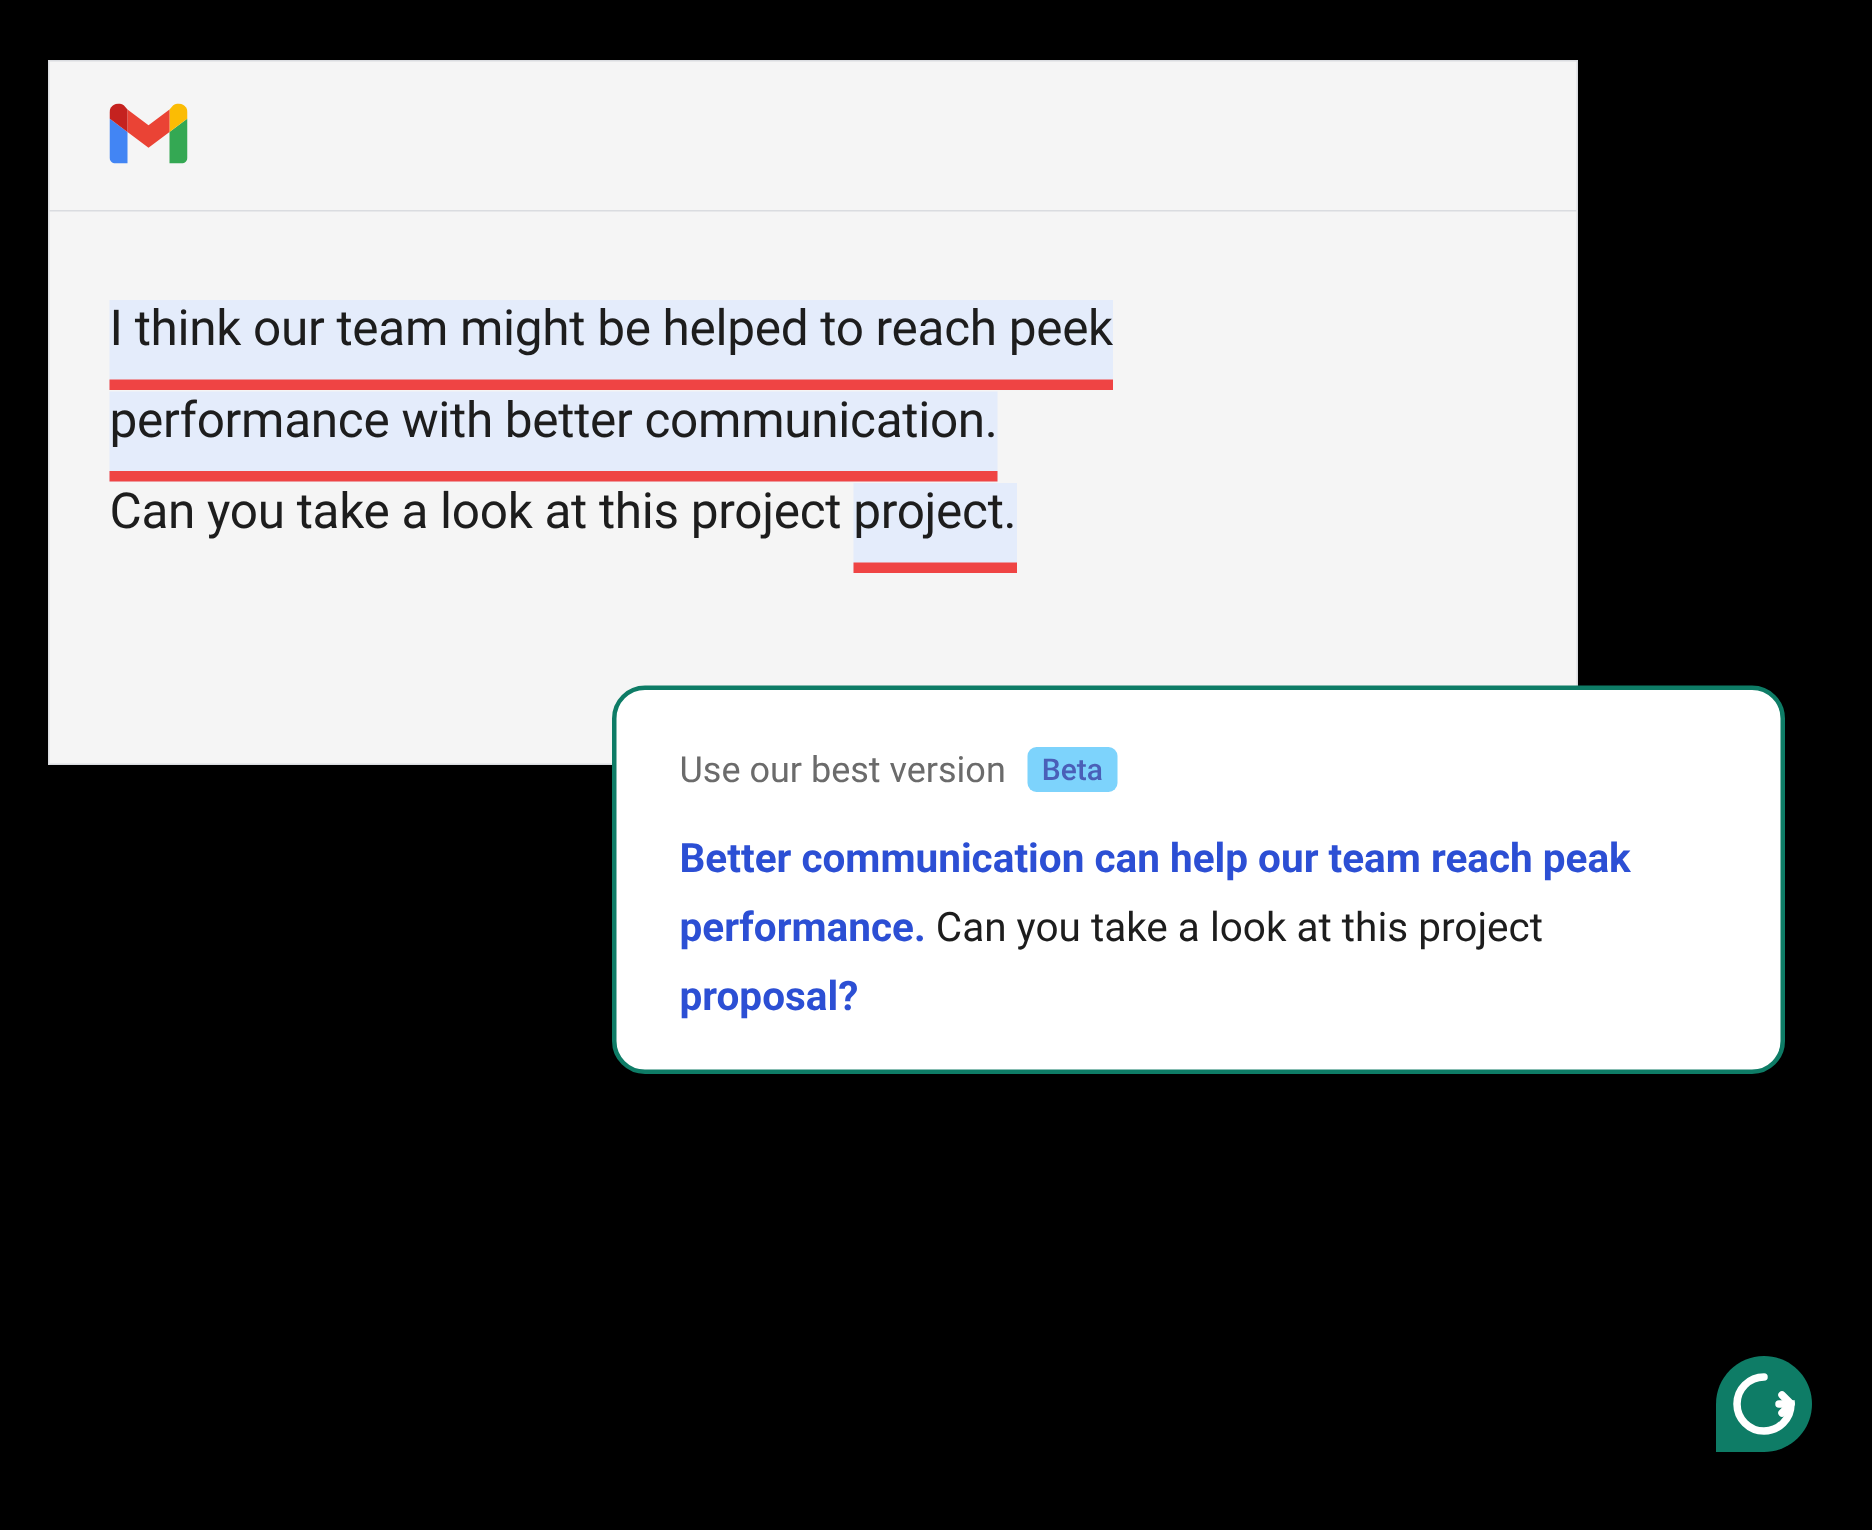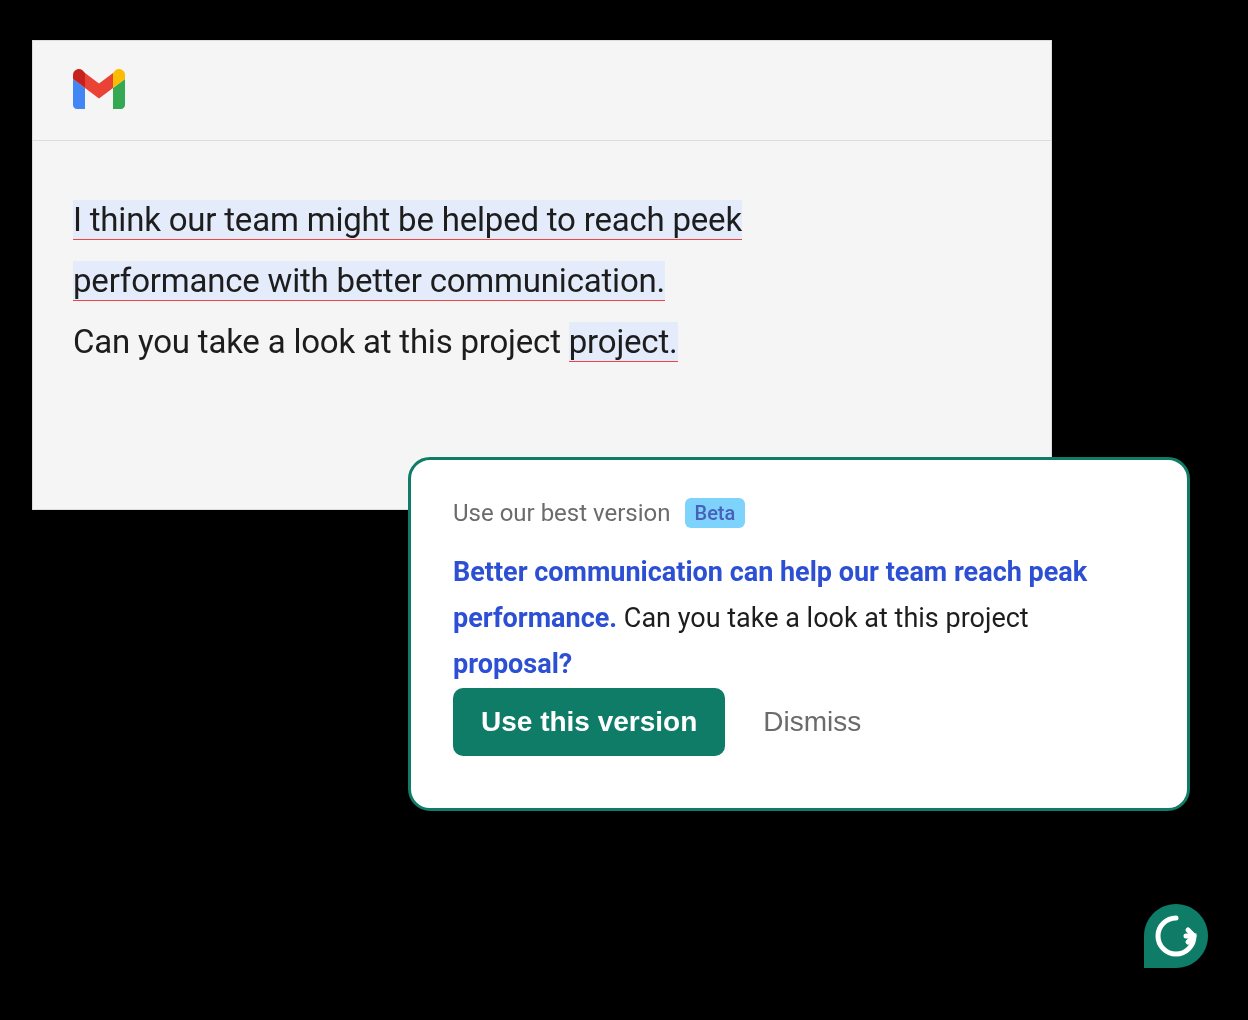--- a/index.html
+++ b/index.html
@@ -31,32 +31,32 @@
       padding: 48px 40px;
     }
     .email-text {
       font-size: 33px;
       line-height: 1.85;
       color: #1d1d1d;
       letter-spacing: -0.2px;
     }
     .highlight {
       background: #e4ecfb;
-      border-bottom: 1px solid #ef4444;
-      padding-bottom: 0px;
+      border-bottom: 7px solid #ef4444;
+      padding-bottom: 14px;
     }
     .popup {
       position: absolute;
       top: 457px;
       left: 408px;
       width: 782px;
       background: #fff;
       border: 3px solid #0e7c66;
       border-radius: 22px;
-      padding: 38px 42px 52px 42px;
+      padding: 38px 42px 25px 42px;
     }
     .popup-header {
       display: flex;
       align-items: center;
       gap: 14px;
       margin-bottom: 22px;
     }
     .popup-header-label {
       font-size: 24px;
       color: #6b6b6b;
@@ -136,24 +136,20 @@
 </div>
 
 <div class="popup">
   <div class="popup-header">
     <span class="popup-header-label">Use our best version</span>
     <span class="beta-badge">Beta</span>
   </div>
   <div class="popup-body">
     <span class="suggest-highlight">Better communication can help our team reach peak performance.</span><span> Can you take a look at this project </span><span class="suggest-highlight">proposal?</span>
   </div>
-  <div class="popup-actions">
-    <button class="btn-primary">Use this version</button>
-    <button class="btn-dismiss">Dismiss</button>
-  </div>
 </div>
 
 <div class="grammarly-fab">
   <svg width="64" height="64" viewBox="0 0 64 64">
     <path d="M32 0 C49.67 0 64 14.33 64 32 C64 49.67 49.67 64 32 64 L0 64 L0 32 C0 14.33 14.33 0 32 0 Z" fill="#0e7c66"></path>
     <path d="M32 14 A18 18 0 1 0 50 32 L42 32" fill="none" stroke="#fff" stroke-width="5" stroke-linecap="round"></path>
     <path d="M44 26 L50 32 L44 38" fill="none" stroke="#fff" stroke-width="5" stroke-linecap="round" stroke-linejoin="round"></path>
   </svg>
 </div>
 

